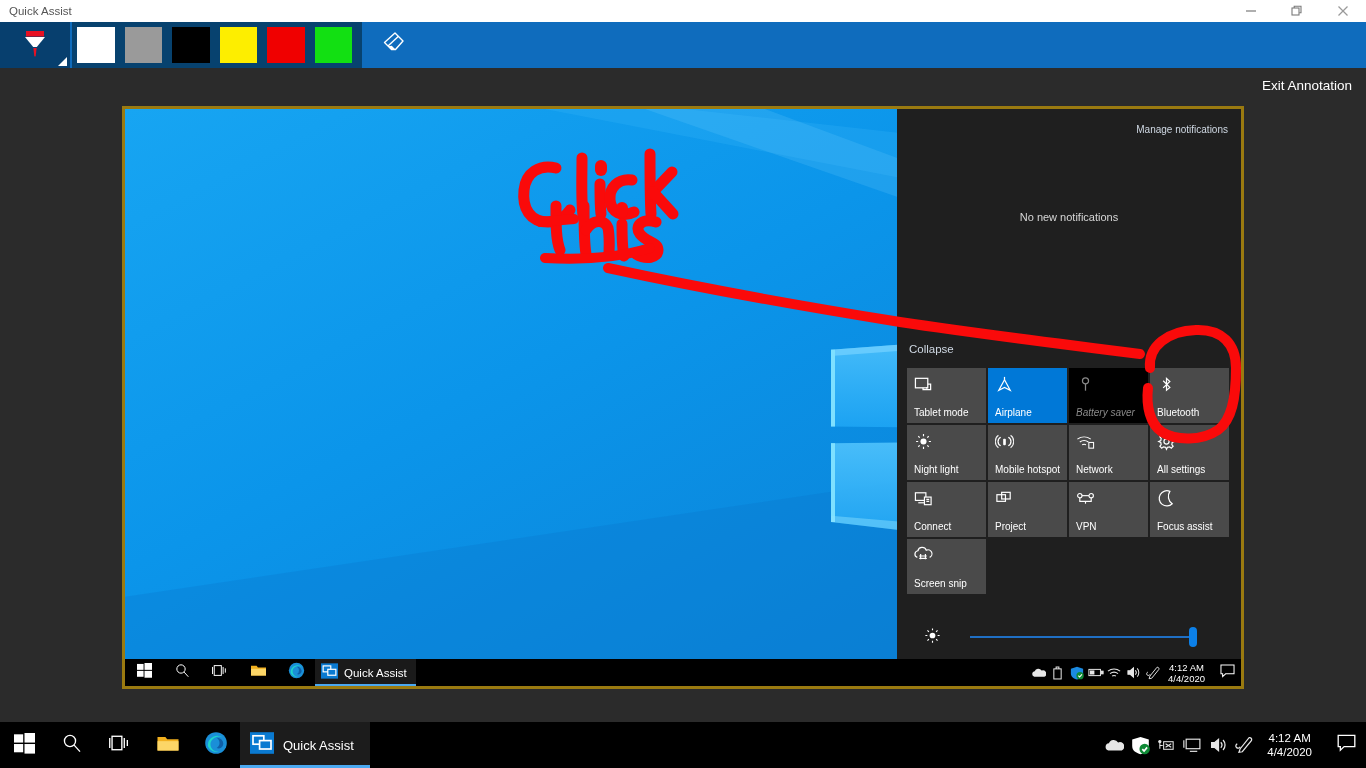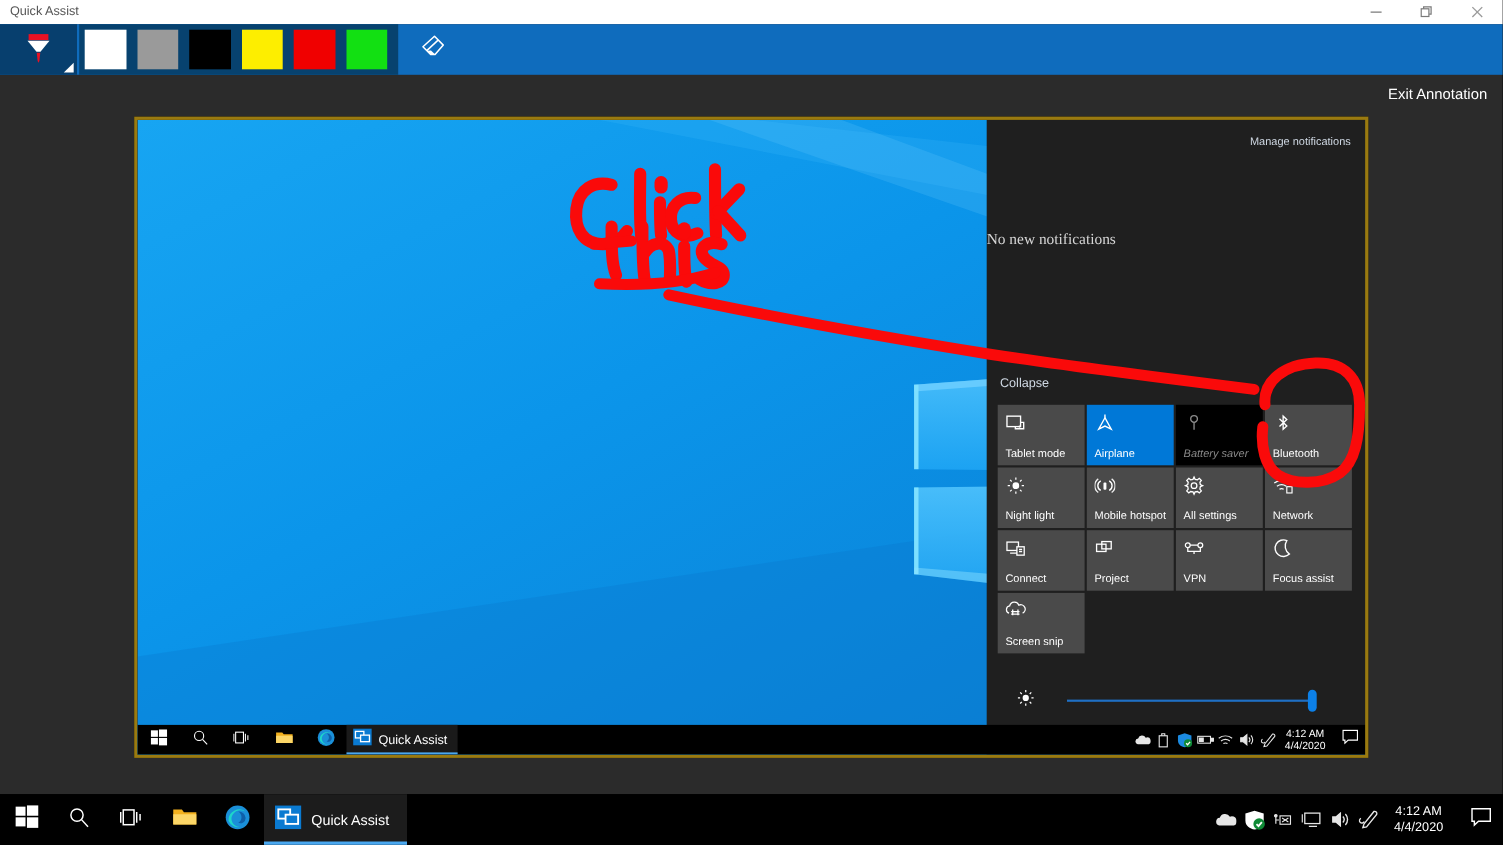--- a/index.html
+++ b/index.html
@@ -96,21 +96,21 @@
     position: absolute; right: 0; top: 0;
     width: 344px; height: 100%;
     background: #1f1f1f;
   }
   #manage-notifications {
     position: absolute; right: 13px; top: 15px;
     color: #cfd8e3; font-size: 10px;
   }
   #no-new-notifications {
     position: absolute; left: 0; right: 0; top: 102px;
-    color: #d6d6d6; font-size: 14px; font-family: Liberation Serif, serif;
+    text-align: center; color: #d6d6d6; font-size: 11px;
   }
   #collapse-link {
     position: absolute; left: 12px; top: 234px;
     color: #cfd8e3; font-size: 11.5px;
   }
 
   
   #tiles {
     position: absolute; left: 10px; top: 259px;
     width: 324px;
@@ -379,38 +379,38 @@
                 <path d="M3.6 3.5 a8 8 0 0 0 0 13 M16.4 3.5 a8 8 0 0 1 0 13" opacity="0.9"></path>
               </svg>
             </span>
             <span class="tile-label">Mobile hotspot</span>
           </div>
 
 
 
           <div class="tile">
             <span class="tile-icon">
-              <svg width="19" height="19" viewBox="0 0 20 20" fill="none" stroke="currentColor" stroke-width="1.25">
-                <circle cx="10" cy="10" r="2.7"></circle>
-                <path d="M10 1.8 L11 4 L13.3 4.4 L15 3 L17 5 L15.6 6.7 L16 9 L18.2 10 L16 11 L15.6 13.3 L17 15 L15 17 L13.3 15.6 L11 16 L10 18.2 L9 16 L6.7 15.6 L5 17 L3 15 L4.4 13.3 L4 11 L1.8 10 L4 9 L4.4 6.7 L3 5 L5 3 L6.7 4.4 L9 4 Z"></path>
-              </svg>
-            </span>
-            <span class="tile-label">All settings</span>
-          </div>
-
-          <div class="tile">
-            <span class="tile-icon">
               <svg width="19" height="19" viewBox="0 0 20 20" fill="none" stroke="currentColor" stroke-width="1.2">
                 <path d="M1.5 7.5 a12 12 0 0 1 14 0"></path>
                 <path d="M4 10.5 a8 8 0 0 1 9 0"></path>
                 <path d="M6.5 13.5 a4 4 0 0 1 4 0"></path>
                 <rect x="13.5" y="11" width="5" height="6" stroke-width="1.1"></rect>
               </svg>
             </span>
             <span class="tile-label">Network</span>
+          </div>
+
+          <div class="tile">
+            <span class="tile-icon">
+              <svg width="19" height="19" viewBox="0 0 20 20" fill="none" stroke="currentColor" stroke-width="1.25">
+                <circle cx="10" cy="10" r="2.7"></circle>
+                <path d="M10 1.8 L11 4 L13.3 4.4 L15 3 L17 5 L15.6 6.7 L16 9 L18.2 10 L16 11 L15.6 13.3 L17 15 L15 17 L13.3 15.6 L11 16 L10 18.2 L9 16 L6.7 15.6 L5 17 L3 15 L4.4 13.3 L4 11 L1.8 10 L4 9 L4.4 6.7 L3 5 L5 3 L6.7 4.4 L9 4 Z"></path>
+              </svg>
+            </span>
+            <span class="tile-label">All settings</span>
           </div>
 
           <div class="tile">
             <span class="tile-icon">
               <svg width="19" height="19" viewBox="0 0 20 20" fill="none" stroke="currentColor" stroke-width="1.25">
                 <rect x="1.5" y="4" width="11" height="8"></rect>
                 <path d="M4.5 14.5 h7"></path>
                 <rect x="11" y="8.5" width="7" height="8" fill="#4a4a4a"></rect>
                 <path d="M13 11 h3 M13 13 h3"></path>
               </svg>

